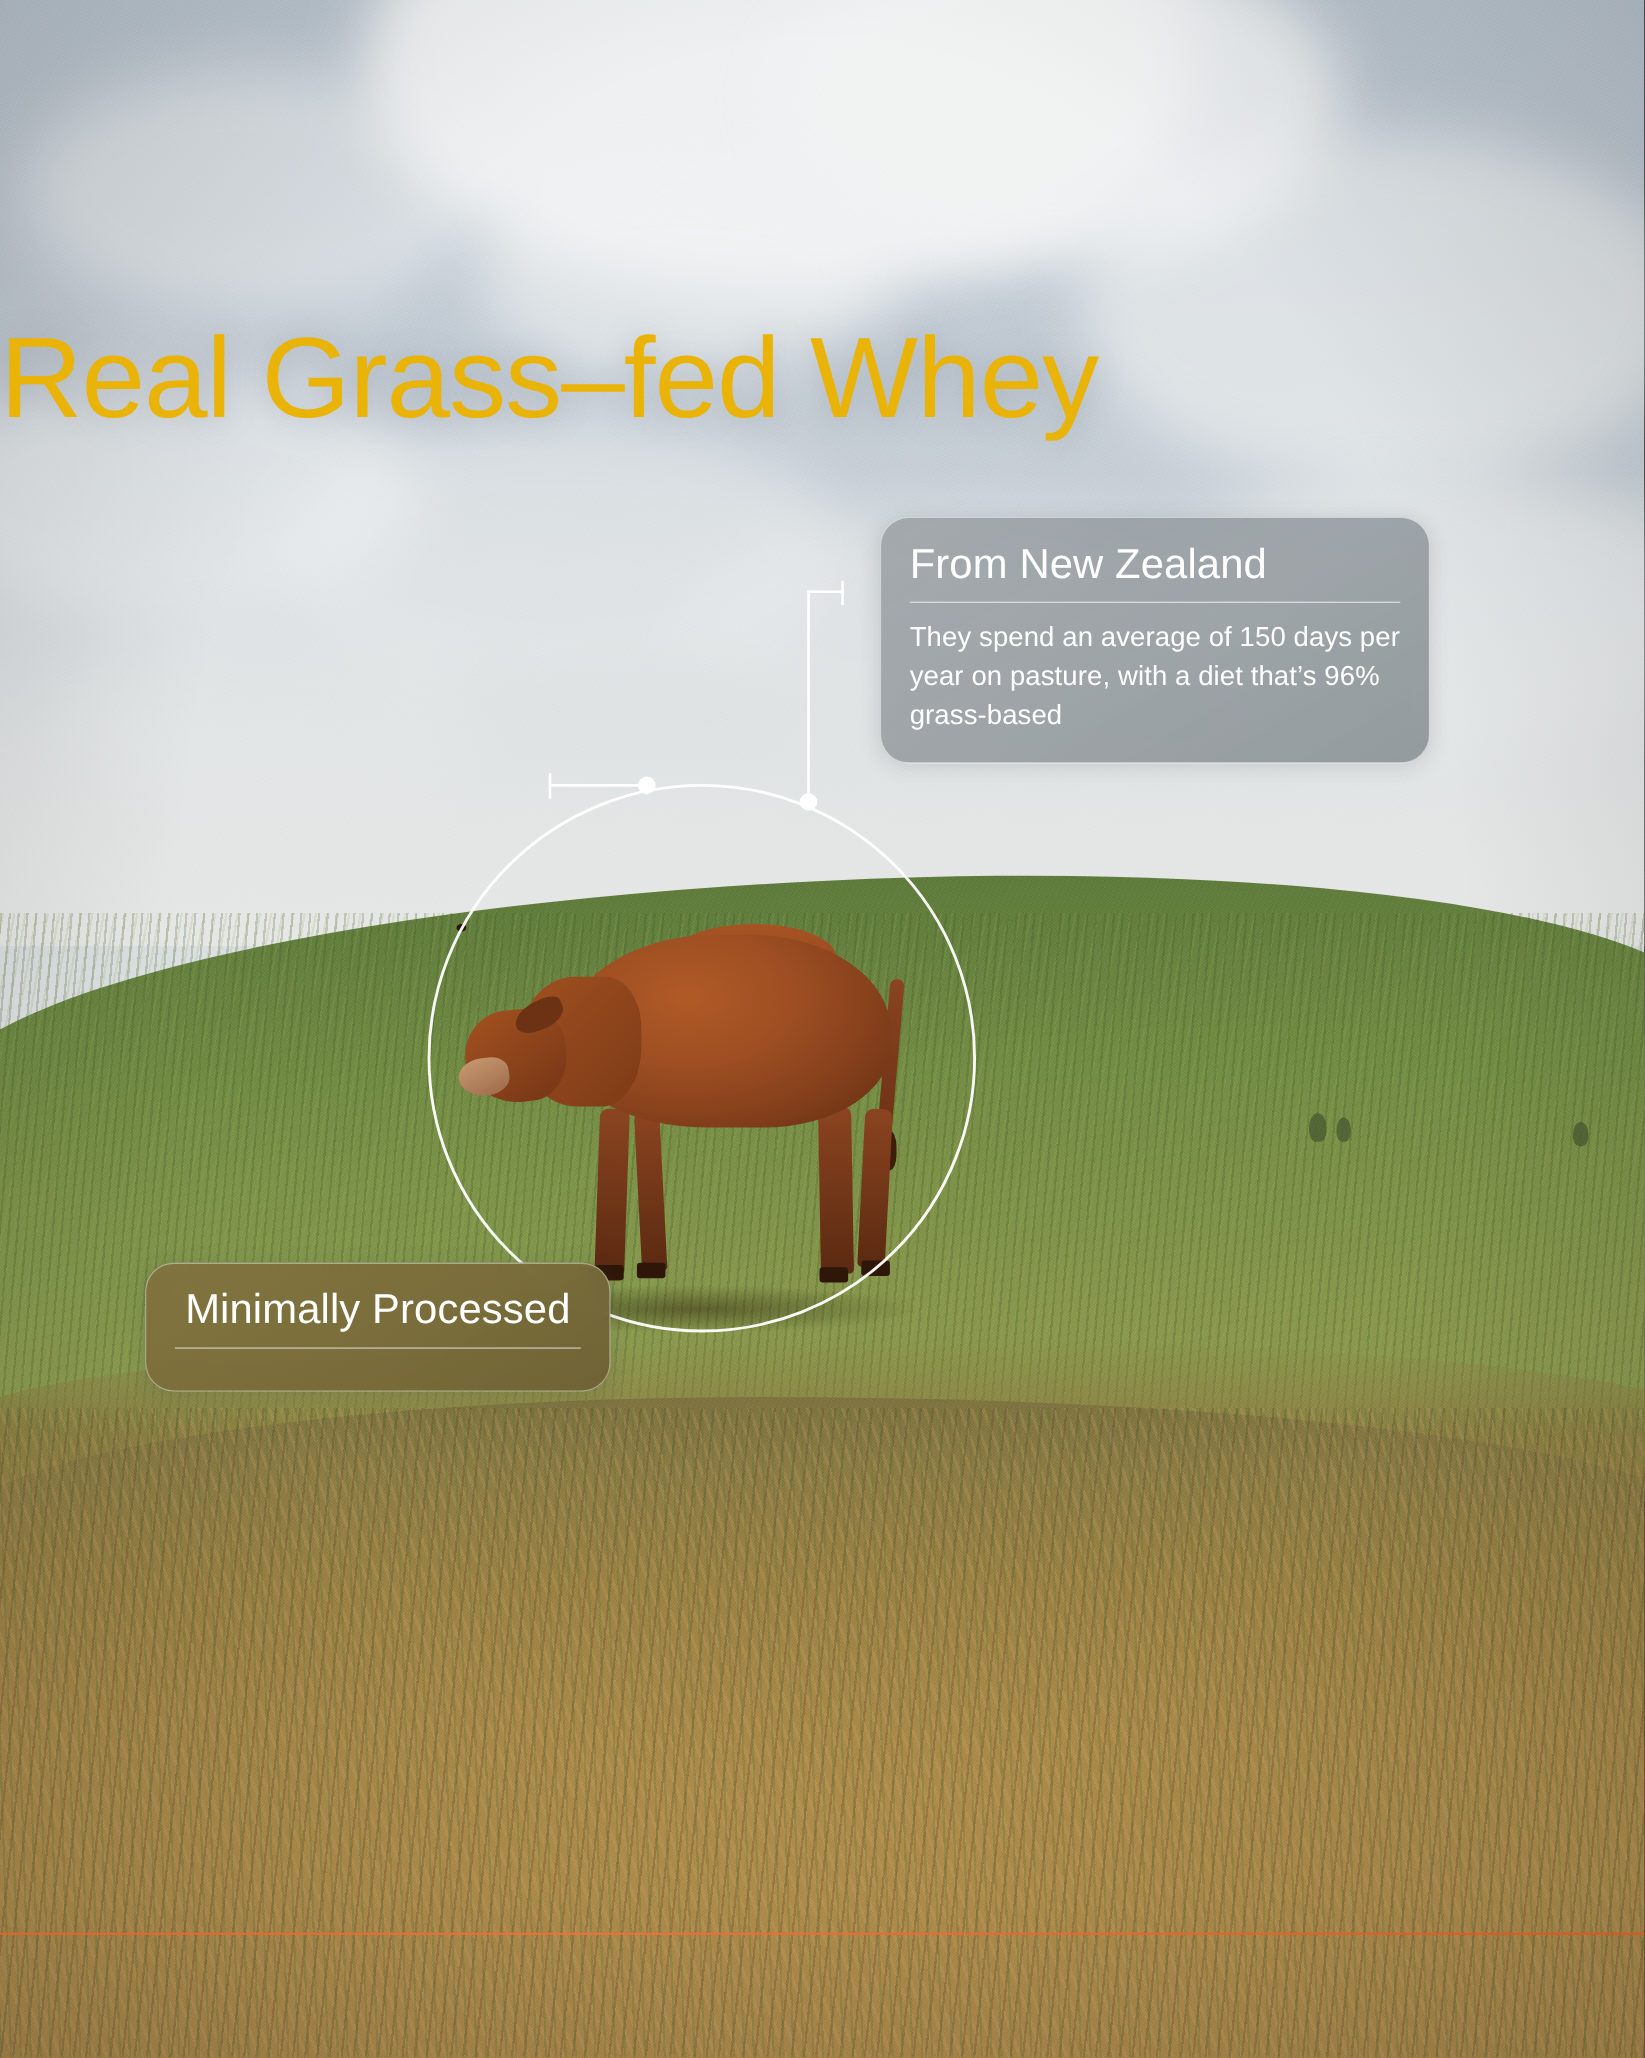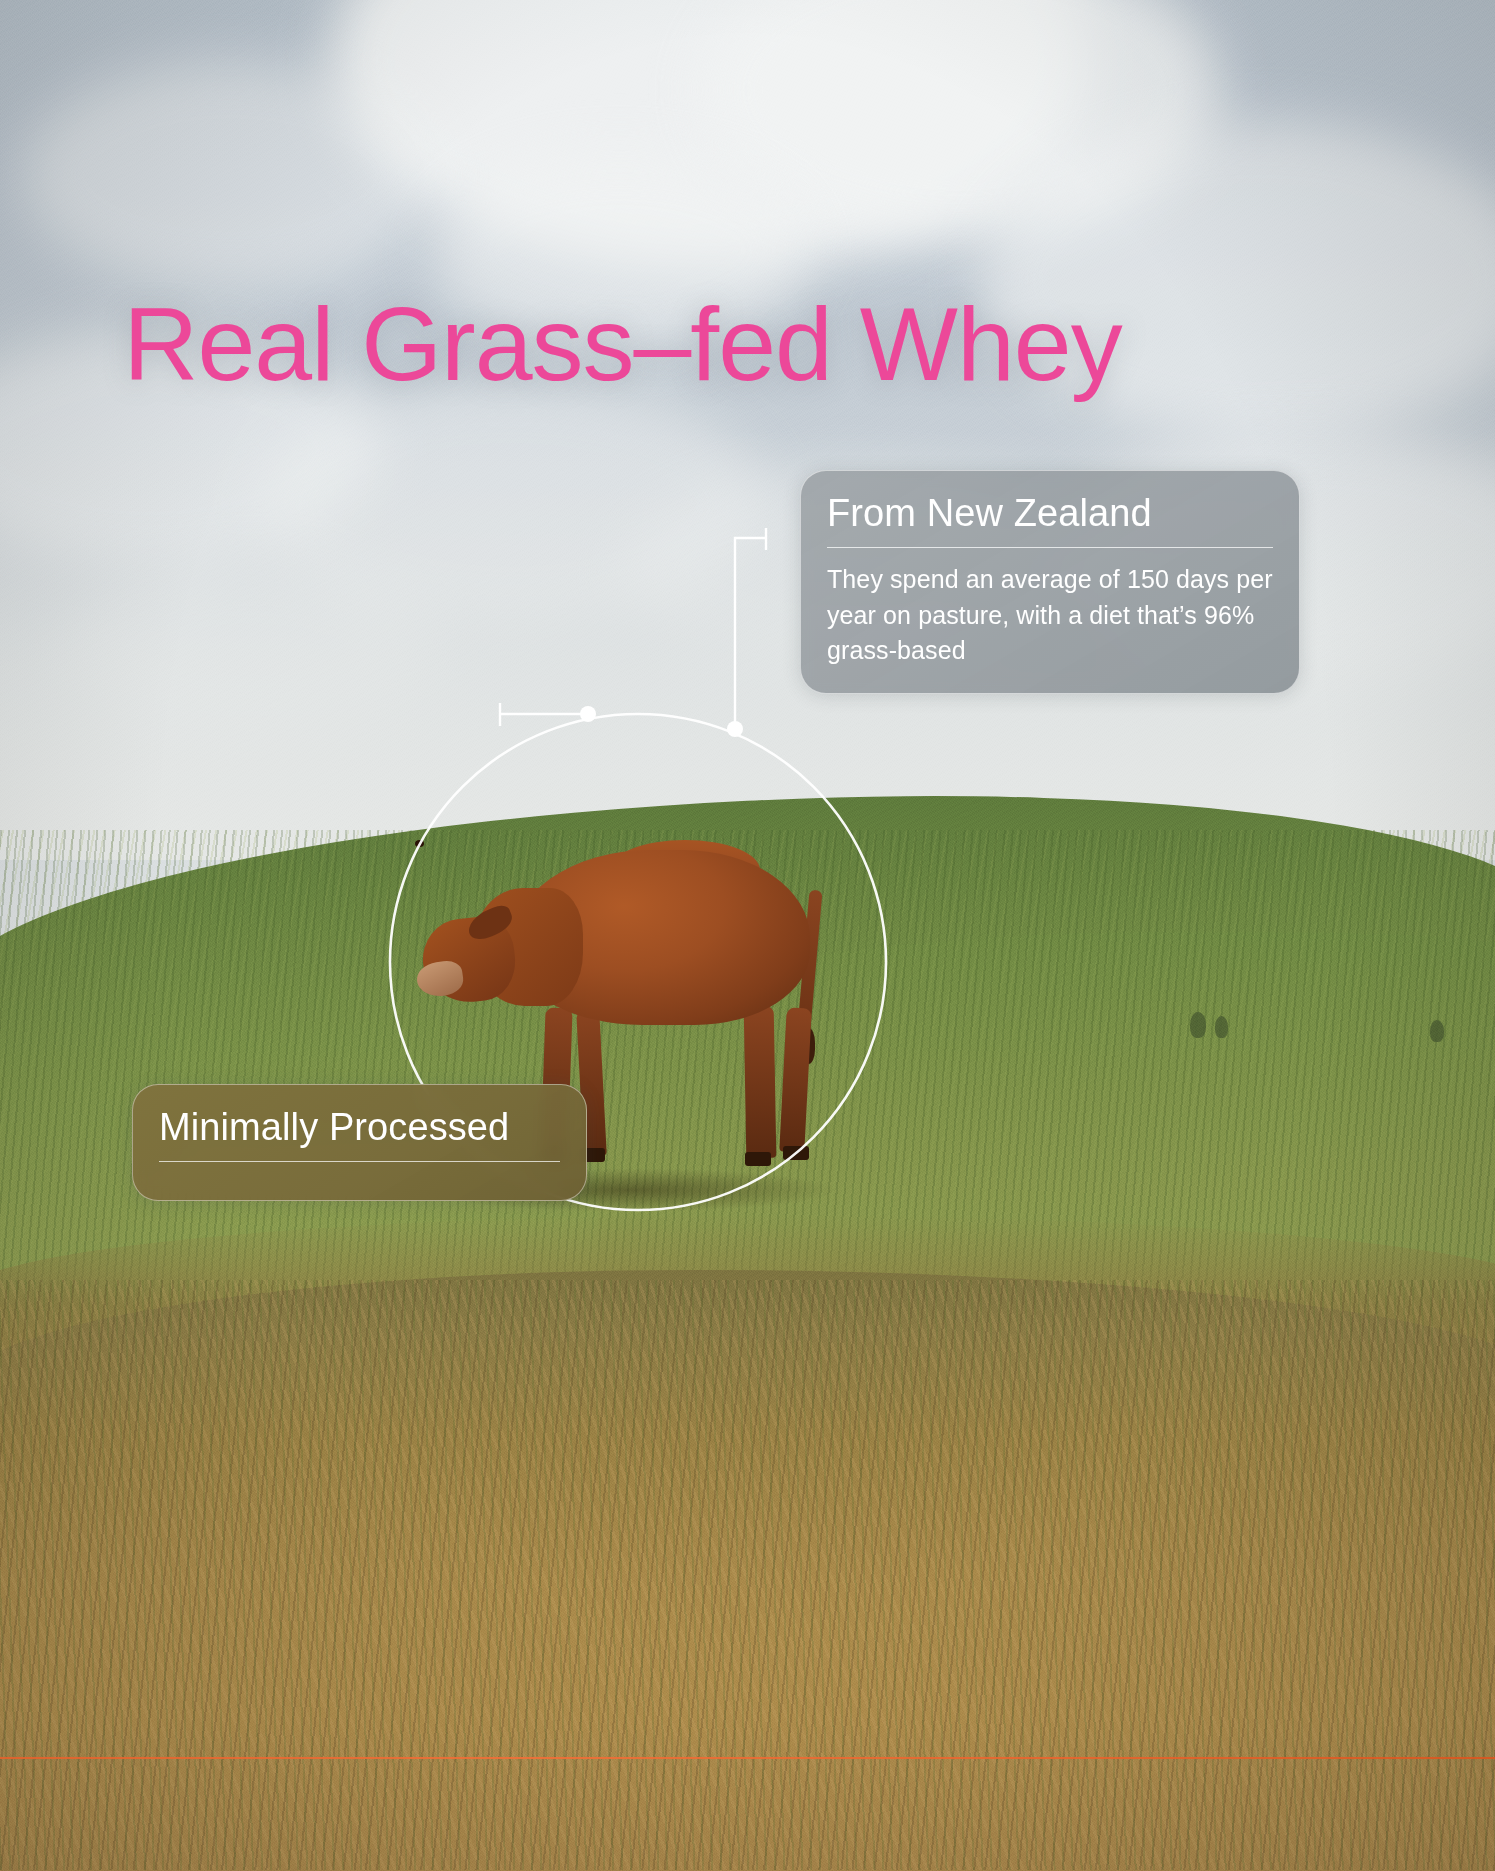--- a/index.html
+++ b/index.html
@@ -135,23 +135,23 @@
     position:absolute;left:420px;top:1168px;width:420px;height:44px;border-radius:50%;
     background:radial-gradient(ellipse,rgba(40,30,10,.45),rgba(40,30,10,0) 70%);
   }
 
   
   #annot{position:absolute;left:0;top:0;width:100%;height:100%;pointer-events:none;}
 
   
   #title{
     position:absolute;left:0;top:222px;width:1245px;
-    text-align:center;
+    text-align:left;
     font-size:104px;font-weight:300;letter-spacing:-1px;
-    color:#ec4899;line-height:1;
+    color:#eab308;line-height:1;
     text-shadow:0 2px 26px rgba(120,130,140,.35);
     white-space:nowrap;
   }
 
   
   .card{
     position:absolute;
     border-radius:26px;
     padding:22px 26px 24px 26px;
     color:#fff;
@@ -177,21 +177,21 @@
     border:1px solid rgba(255,255,255,.55);
   }
   
   .olive{
     background:linear-gradient(150deg,rgba(128,114,62,.95) 0%,rgba(120,106,58,.95) 60%,rgba(110,97,52,.96) 100%);
     border:1px solid rgba(255,255,255,.42);
   }
 
   #card-nz{left:800px;top:470px;width:500px;}
   #card-clean{left:52px;top:640px;width:420px;}
-  #card-min{left:132px;top:1084px;width:455px;}
+  #card-min{left:132px;top:1148px;width:423px;text-align:center;}
 
   
   #bottom-rule{
     position:absolute;left:0;top:1757px;width:100%;height:2px;
     background:linear-gradient(90deg,#e2622c,#ef7038 35%,#e8652e 70%,#d9561f 100%);
     opacity:.92;
   }
   .vignette{
     position:absolute;inset:0;
     background:radial-gradient(ellipse at 50% 45%,rgba(0,0,0,0) 55%,rgba(30,30,25,.16) 100%);

